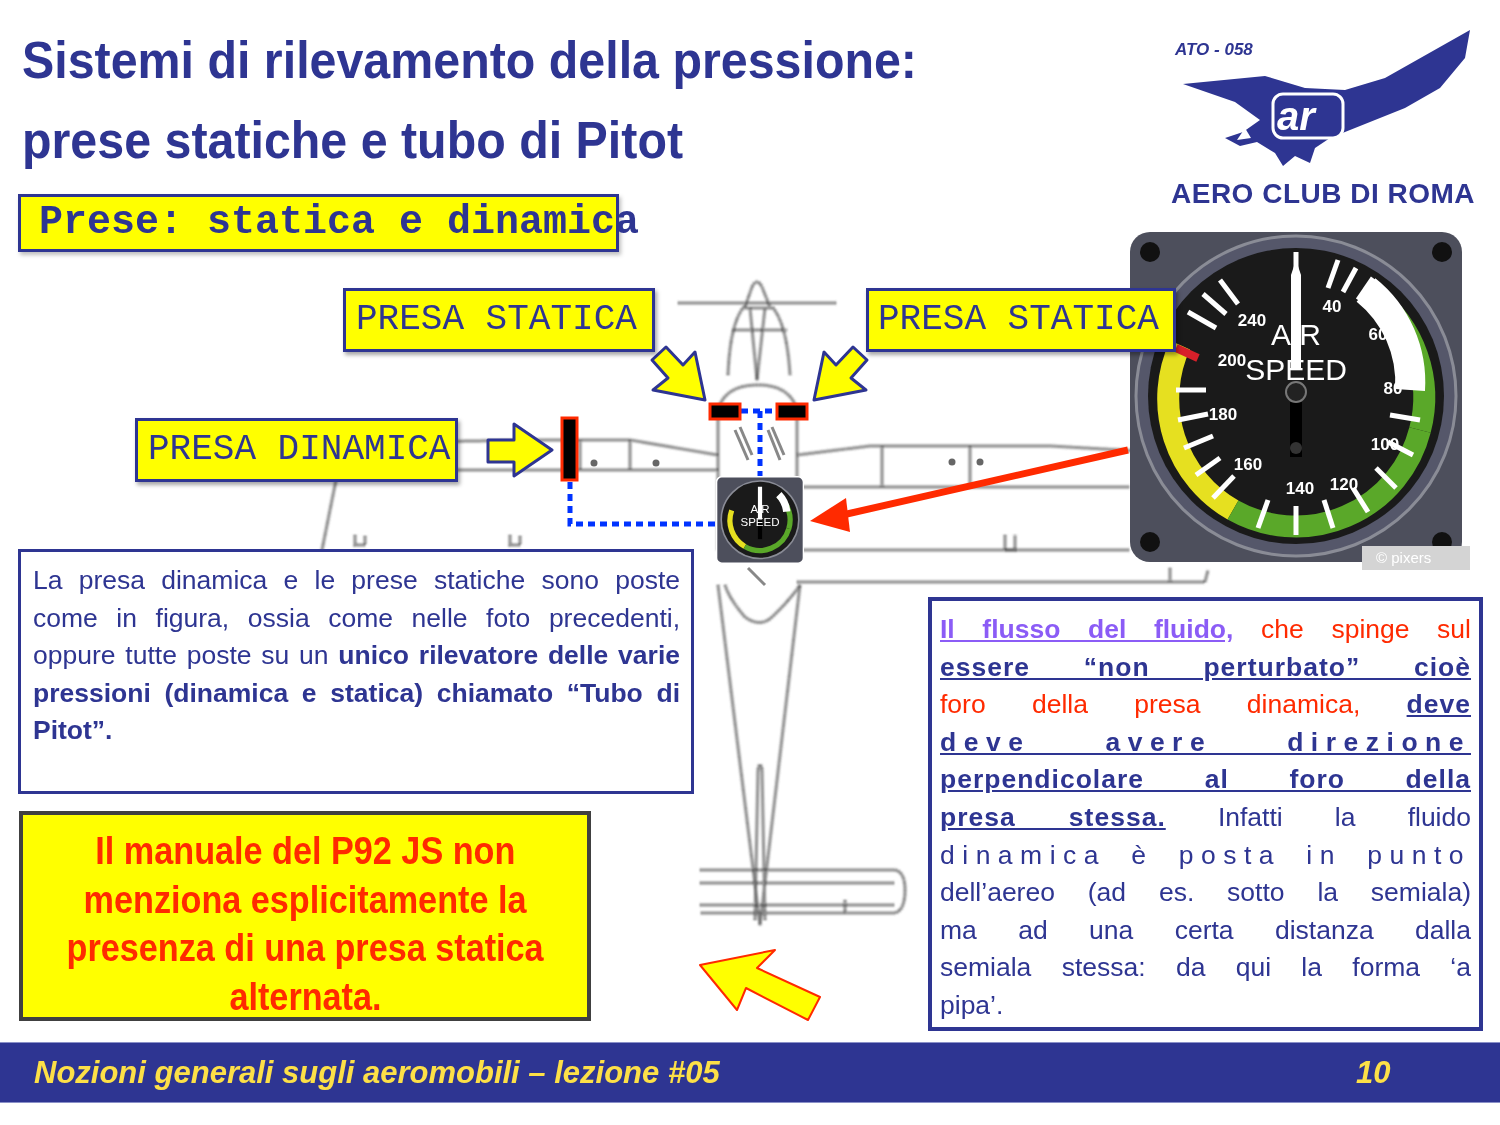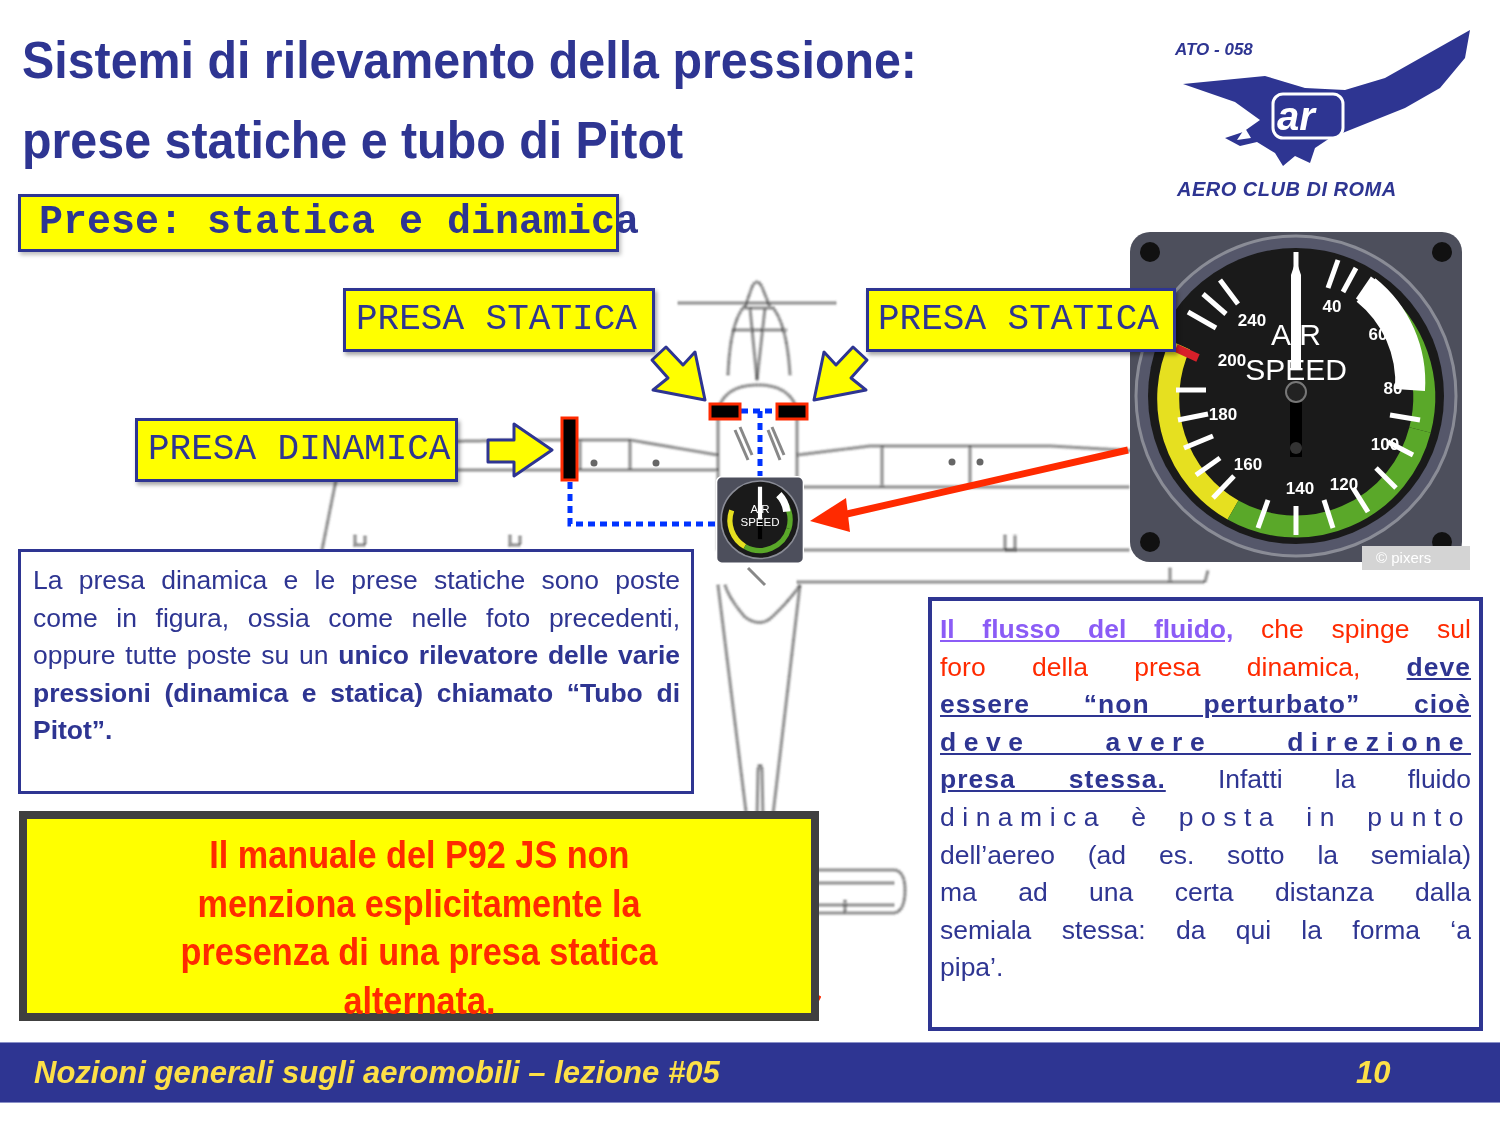--- a/index.html
+++ b/index.html
@@ -8,21 +8,21 @@
 
     .slide-title {
       position: absolute; left: 22px; top: 20px; width: 1130px;
       font-family: "Liberation Sans", sans-serif; font-weight: bold;
       font-size: 52px; line-height: 80px; color: #2e3592;
       transform: scaleX(0.93); transform-origin: left top;
     }
 
     .logo { position: absolute; left: 1165px; top: 28px; width: 320px; height: 185px; }
     .logo .ato { position: absolute; left: 10px; top: 12px; font-weight: bold; font-style: italic; font-size: 17px; color: #2e3592; }
-    .logo .club { position: absolute; left: 12px; top: 150px; font-weight: bold; font-style: italic; font-size: 20px; color: #2e3592; letter-spacing: 0.5px; white-space: nowrap; }
+    .logo .club { position: absolute; left: 6px; top: 150px; font-weight: bold; font-size: 28px; color: #2e3592; letter-spacing: 0.5px; white-space: nowrap; }
     .logo svg { position: absolute; left: 0; top: 0; }
 
     .drawing { position: absolute; left: 0; top: 0; }
 
     .label-box {
       position: absolute; background: #ffff00; border: 3px solid #2e3592;
       box-shadow: 2px 3px 4px rgba(0,0,0,0.35);
       font-family: Liberation Mono, monospace; color: #2e3592; white-space: nowrap;
     }
     .section-label { left: 18px; top: 194px; width: 601px; height: 58px; font-weight: bold; font-size: 40px; line-height: 52px; padding-left: 18px; box-shadow: 2px 3px 4px rgba(0,0,0,0.25); }
@@ -31,22 +31,22 @@
     .dynamic { left: 135px; top: 418px; width: 323px; height: 64px; font-size: 36px; line-height: 58px; padding-left: 10px; }
 
     .info-left {
       position: absolute; left: 18px; top: 549px; width: 676px; height: 245px;
       background: #ffffff; border: 3px solid #2e3592; padding: 10px 11px 0 12px;
       font-size: 26.5px; line-height: 37.5px; color: #2e3592; text-align: justify;
     }
     .info-left b { font-weight: bold; }
 
     .warn-box {
-      position: absolute; left: 19px; top: 811px; width: 800px; height: 210px;
-      background: #ffff00; border: 8px solid #404040; text-align: center;
+      position: absolute; left: 19px; top: 811px; width: 572px; height: 210px;
+      background: #ffff00; border: 4px solid #404040; text-align: center;
       padding-top: 12px;
       font-weight: bold; font-size: 38px; line-height: 48.5px; color: #ff2a00;
       text-decoration: underline; text-decoration-thickness: 3px; text-underline-offset: 4px;
     }
     .warn-box span { display: inline-block; transform: scaleX(0.9); white-space: nowrap; }
 
     .info-right {
       position: absolute; left: 928px; top: 597px; width: 555px; height: 434px;
       background: #ffffff; border: 4px solid #2e3592; padding: 10px 8px 0 8px;
       font-size: 26.5px; line-height: 37.6px; color: #2e3592; text-align: justify;
@@ -268,23 +268,24 @@
 
 <div class="warn-box">
   <span>Il manuale del P92 JS non</span><br>
   <span>menziona esplicitamente la</span><br>
   <span>presenza di una presa statica</span><br>
   <span>alternata.</span>
 </div>
 
 <div class="info-right" id="info-right">
     <span class="line"><span class="red-b">Il flusso del fluido,</span><span class="red"> che spinge sul</span></span>
+    <span class="line"><span class="blue-bu">essere “non perturbato” cioè</span></span>
     <span class="line"><span class="red">foro della presa dinamica, </span><span class="blue-bu">deve</span></span>
-    <span class="line"><span class="blue-bu">essere “non perturbato” cioè</span></span>
     <span class="line"><span class="blue-bu spread">deve avere direzione</span></span>
+    <span class="line"><span class="blue-bu">perpendicolare al foro della</span></span>
     <span class="line"><span class="blue-bu">presa stessa.</span><span> Infatti la fluido</span></span>
     <span class="line"><span class="spread">dinamica è posta in punto</span></span>
     <span class="line"><span>dell’aereo (ad es. sotto la semiala)</span></span>
     <span class="line"><span>ma ad una certa distanza dalla</span></span>
     <span class="line"><span>semiala stessa: da qui la forma ‘a</span></span>
     <span class="line last"><span>pipa’.</span></span>
   </div>
 
 <div class="footer">
   <span class="course">Nozioni generali sugli aeromobili – lezione #05</span>

